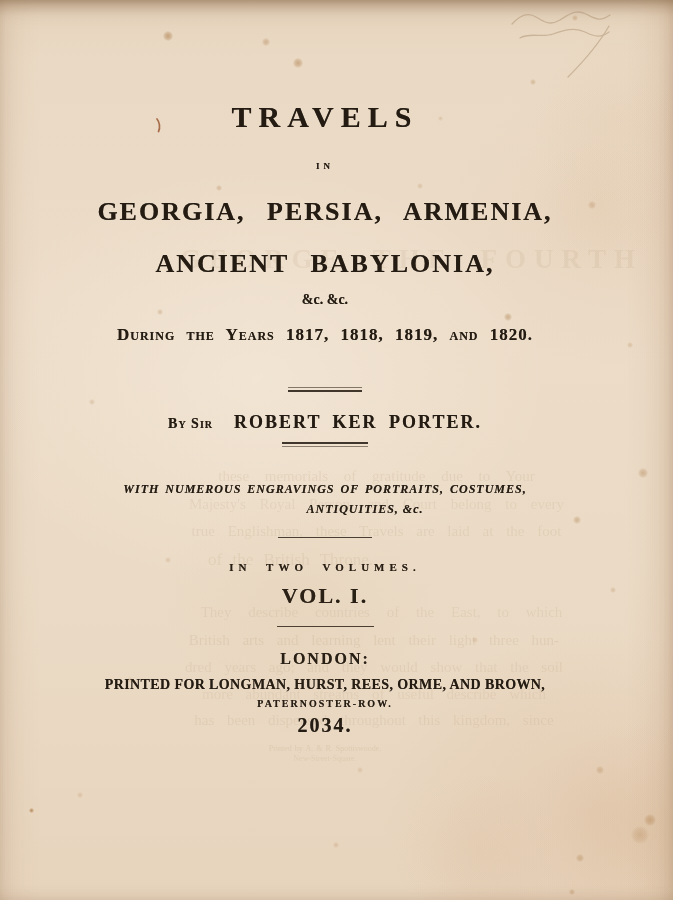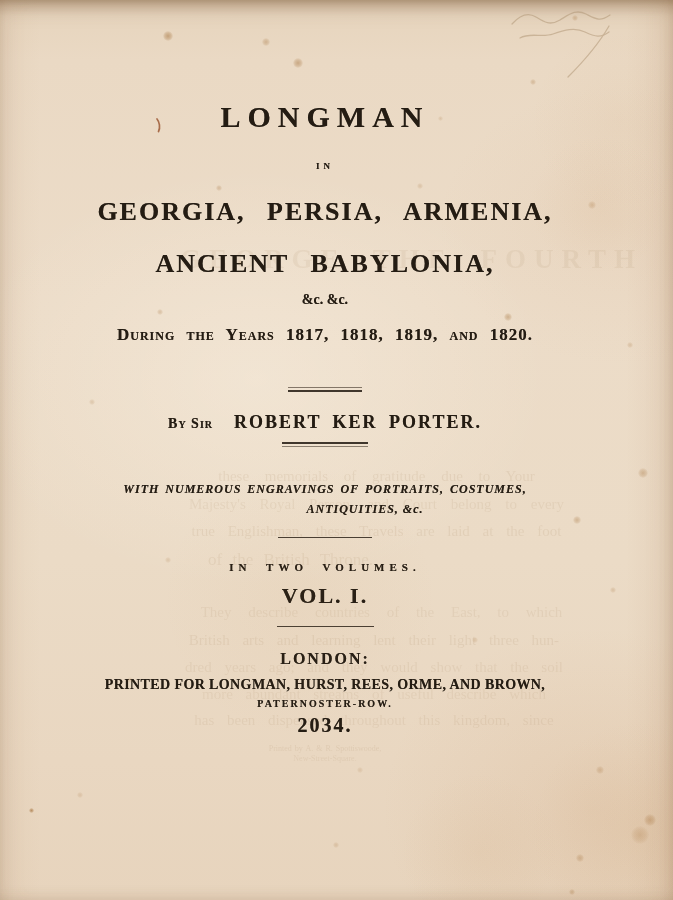--- a/index.html
+++ b/index.html
@@ -60,21 +60,21 @@
       <div class="ghost" style="top: 550px; left: 130px; width: auto; right: 300px; font-size: 17px; letter-spacing: 0px; word-spacing: 6px; opacity: 0.11; text-align: right; margin-left: 40px;">of the British Throne.</div>
       <div class="ghost" style="top: 604px; left: 130px; width: auto; right: 40px; font-size: 15px; letter-spacing: 0px; word-spacing: 13px; opacity: 0.11;">They describe countries of the East, to which</div>
       <div class="ghost" style="top: 632px; left: 115px; width: auto; right: 40px; font-size: 15px; letter-spacing: 0px; word-spacing: 9px; opacity: 0.12;">British arts and learning lent their light three hun-</div>
       <div class="ghost" style="top: 659px; left: 115px; width: auto; right: 40px; font-size: 15px; letter-spacing: 0px; word-spacing: 9px; opacity: 0.11;">dred years ago; and they would show that the soil</div>
       <div class="ghost" style="top: 686px; left: 115px; width: auto; right: 40px; font-size: 15px; letter-spacing: 0px; word-spacing: 9px; opacity: 0.1;">more abundant streams of useful describe which</div>
       <div class="ghost" style="top: 712px; left: 115px; width: auto; right: 40px; font-size: 15px; letter-spacing: 0px; word-spacing: 9px; opacity: 0.11;">has been dispensed throughout this kingdom, since</div>
       <div class="ghost" style="top: 744px; left: 0px; width: auto; right: 23px; font-size: 8px; letter-spacing: 0px; word-spacing: 1px; opacity: 0.14;">Printed by A. &amp; R. Spottiswoode,</div>
       <div class="ghost" style="top: 754px; left: 0px; width: auto; right: 23px; font-size: 8px; letter-spacing: 0px; word-spacing: 1px; opacity: 0.12;">New-Street-Square.</div>
     </div>
 
-  <div class="col ink t-travels">LONGMAN</div>
+  <div class="col ink t-travels">TRAVELS</div>
   <div class="col ink t-in">IN</div>
   <div class="col ink t-georgia">GEORGIA, PERSIA, ARMENIA,</div>
   <div class="col ink t-babylonia">ANCIENT BABYLONIA,</div>
   <div class="col ink t-etc">&amp;c. &amp;c.</div>
   <div class="col ink t-years">During the Years 1817, 1818, 1819, and 1820.</div>
 
   <div class="rule rule-thinthick"></div>
 
   <div class="col ink t-author">
     <span class="pfx">By Sir</span><span class="nm">ROBERT KER PORTER.</span>

